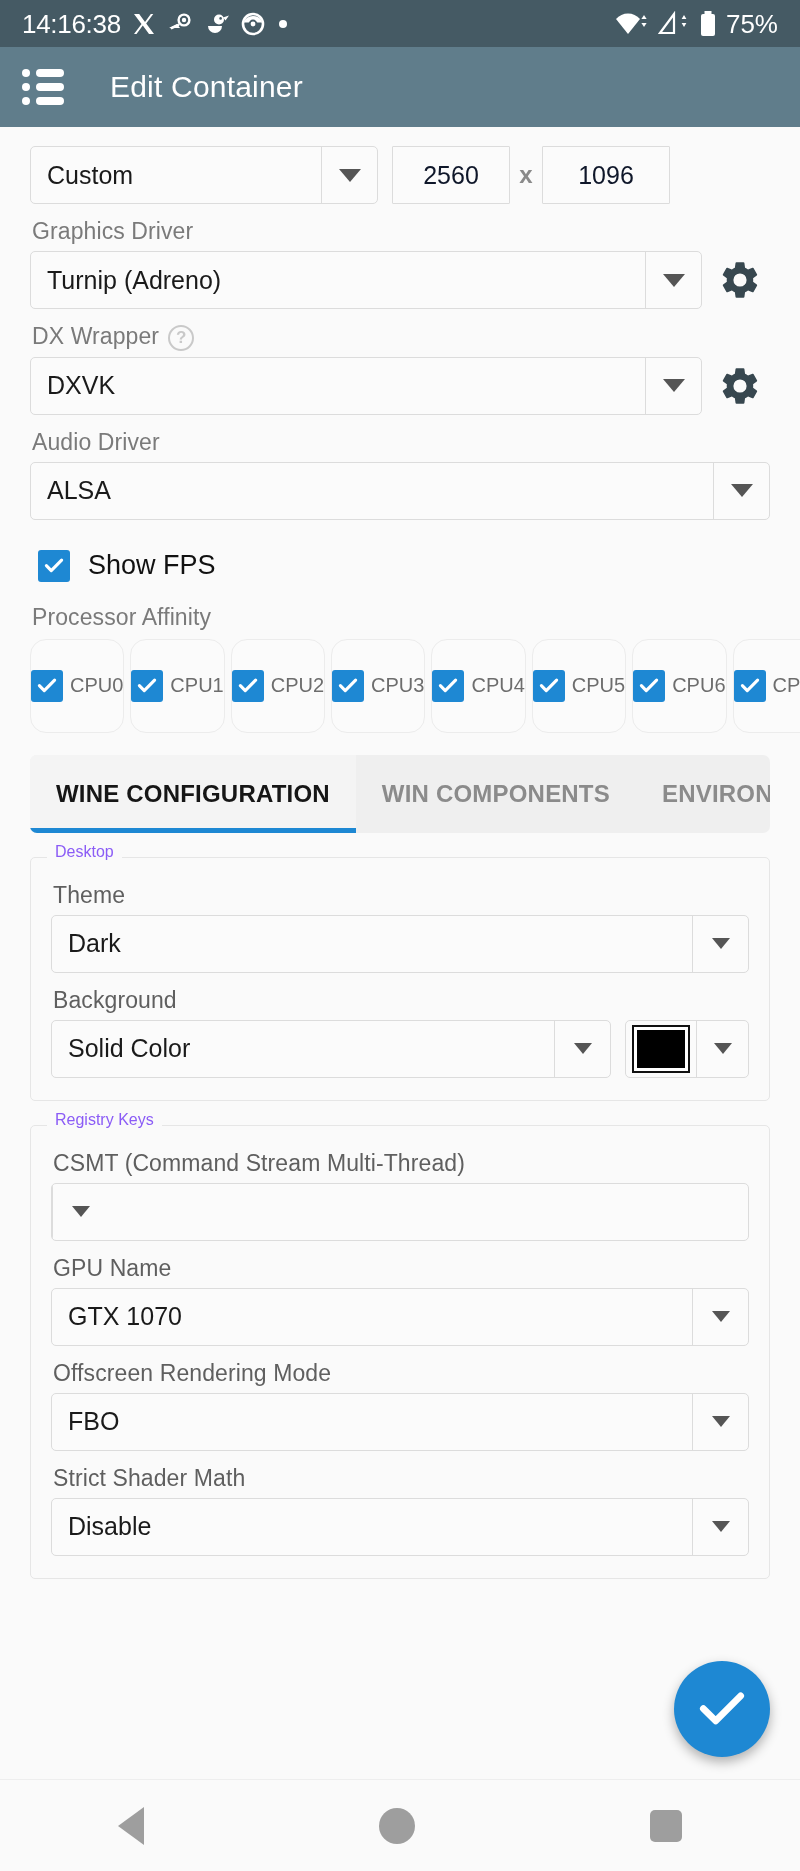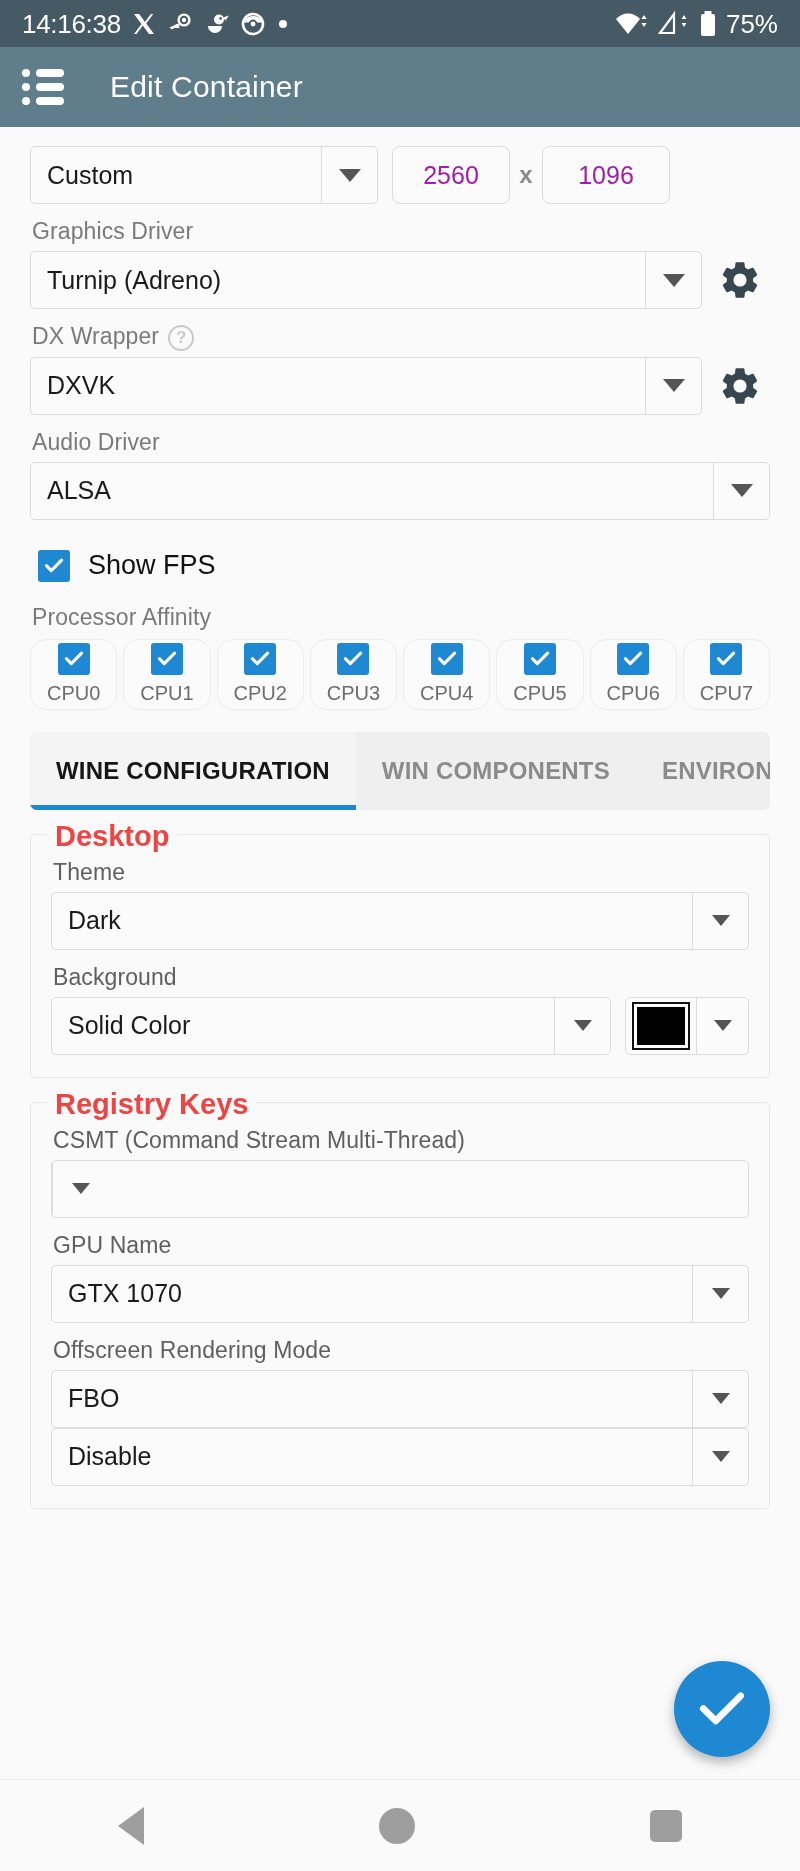--- a/index.html
+++ b/index.html
@@ -149,27 +149,27 @@
   }
   .caret.sm {
     border-left-width: 9px;
     border-right-width: 9px;
     border-top-width: 11px;
   }
 
   .num-box {
     height: 58px;
     border: 1px solid #dcdcdc;
-    border-radius: 8px;
+    border-radius: 1px;
     background: #fbfbfb;
     display: flex;
     align-items: center;
     justify-content: center;
     font-size: 25px;
-    color: #a21caf;
+    color: #0f172a;
   }
   .x-sep {
     width: 32px;
     text-align: center;
     font-size: 24px;
     color: #8a8a8a;
     font-weight: 700;
   }
 
   .gear {
@@ -219,26 +219,26 @@
   }
 
   
   .cpu-row {
     display: flex;
     gap: 6px;
     margin-top: 8px;
   }
   .cpu-cell {
     flex: 1 1 0;
-    height: 71px;
+    height: 94px;
     border: 1px solid #ececec;
     border-radius: 16px;
     background: #fbfbfb;
     display: flex;
-    flex-direction: column;
+    flex-direction: row;
     align-items: center;
     justify-content: center;
     gap: 7px;
   }
   .cpu-label {
     font-size: 20px;
     color: #6d6d6d;
   }
 
   
@@ -282,23 +282,22 @@
     margin-top: 24px;
     padding: 6px 20px 22px 20px;
     position: relative;
   }
   .group-legend {
     position: absolute;
     top: -15px;
     left: 16px;
     background: #fafafa;
     padding: 0 8px;
-    font-size: 29px;
-    color: #ef4444;
-    font-weight: bold;
+    font-size: 16px;
+    color: #8b5cf6;
   }
 
   
   .swatch-box {
     margin-left: 14px;
     height: 58px;
     border: 1px solid #dcdcdc;
     border-radius: 5px;
     background: #fbfbfb;
     display: flex;
@@ -634,20 +633,21 @@
       <div class="field-label dark">Offscreen Rendering Mode</div>
       <div class="row">
         <div class="select">
           <div class="sel-value">FBO</div>
           <div class="sel-arrow">
               <span class="caret sm"></span>
             </div>
         </div>
       </div>
 
+      <div class="field-label dark">Strict Shader Math</div>
       <div class="row">
         <div class="select">
           <div class="sel-value">Disable</div>
           <div class="sel-arrow">
               <span class="caret sm"></span>
             </div>
         </div>
       </div>
     </div>
 

